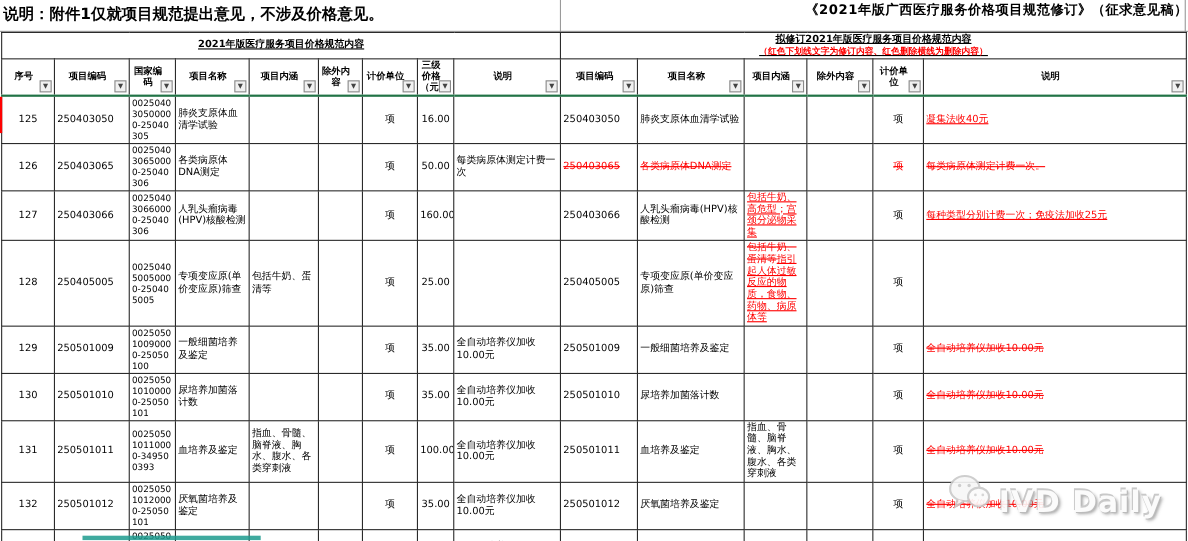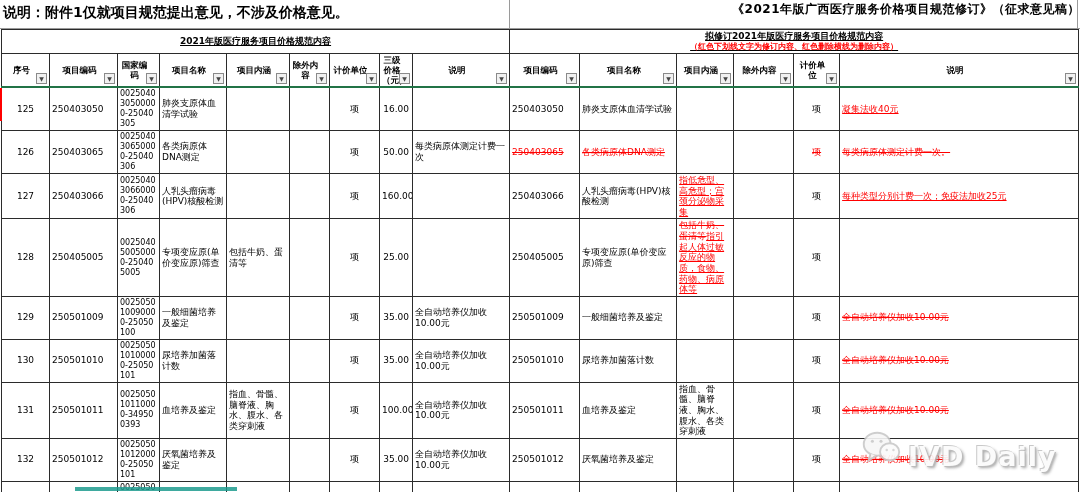--- a/index.html
+++ b/index.html
@@ -148,21 +148,21 @@
         <td class="td-left">250403066</td>
         <td class="td-nat">002504030660000-25040306</td>
         <td class="td-left">人乳头瘤病毒(HPV)核酸检测</td>
         <td class="td-left"></td>
         <td class="td-center"></td>
         <td class="td-center">项</td>
         <td class="td-right">160.00</td>
         <td class="td-left"></td>
         <td class="td-left">250403066</td>
         <td class="td-left">人乳头瘤病毒(HPV)核酸检测</td>
-        <td class="td-left"><span class="rev-u">指低危型、高危型；宫颈分泌物采集</span></td>
+        <td class="td-left"><span class="rev-u">包括牛奶、高危型；宫颈分泌物采集</span></td>
         <td class="td-center"></td>
         <td class="td-center">项</td>
         <td class="td-left"><span class="rev-u">每种类型分别计费一次；免疫法加收25元</span></td>
       </tr>
       <tr style="height: 65px;">
         <td class="td-center">128</td>
         <td class="td-left">250405005</td>
         <td class="td-nat">002504050050000-250405005</td>
         <td class="td-left">专项变应原(单价变应原)筛查</td>
         <td class="td-left">包括牛奶、蛋清等</td>

